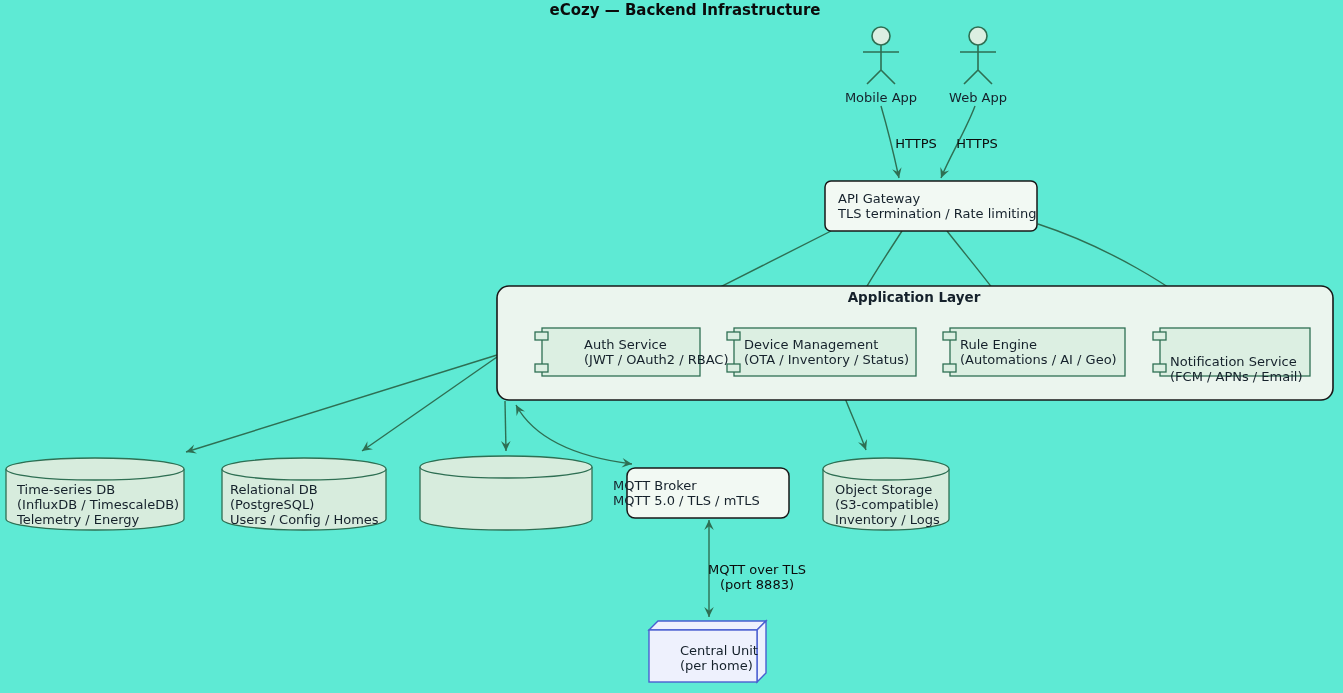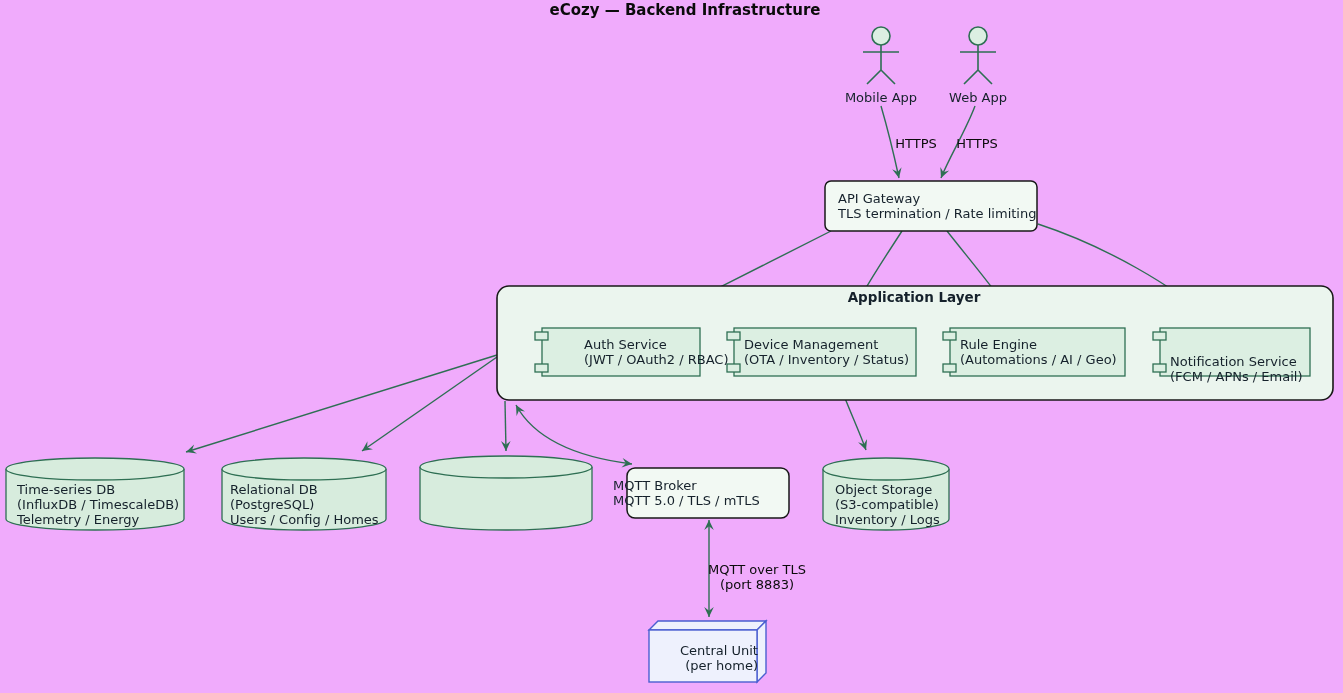--- a/index.html
+++ b/index.html
@@ -1,23 +1,23 @@
 <!DOCTYPE html>
 <html><head>
 <meta charset="utf-8">
 <style>
   html,body{margin:0;padding:0;background:#ffffff;}
   #canvas{
-    position:relative;width:1343px;height:693px;background:#f0abfc;
+    position:relative;width:1343px;height:693px;background:#5eead4;
     font-family:"DejaVu Sans","Liberation Sans",sans-serif;
     color:#15212b;overflow:hidden;
   }
   #canvas svg{position:absolute;left:0;top:0;}
   .txt{position:absolute;font-size:13px;line-height:15px;color:#15212b;white-space:nowrap;}
-  .txt.center{transform:translateX(-50%);text-align:right;}
+  .txt.center{transform:translateX(-50%);text-align:left;}
   .diagram-title{position:absolute;top:1px;left:685px;transform:translateX(-50%);
     font-size:15px;font-weight:bold;color:#0b0b0b;white-space:nowrap;}
   .layer-title{position:absolute;top:289px;left:914px;transform:translateX(-50%);
     font-size:13.5px;font-weight:bold;color:#15212b;white-space:nowrap;}
   .edge-label{position:absolute;font-size:13px;line-height:15px;color:#0b0b0b;white-space:nowrap;}
   .edge-label.center{transform:translateX(-50%);text-align:center;}
 </style>
 </head>
 <body>
 

